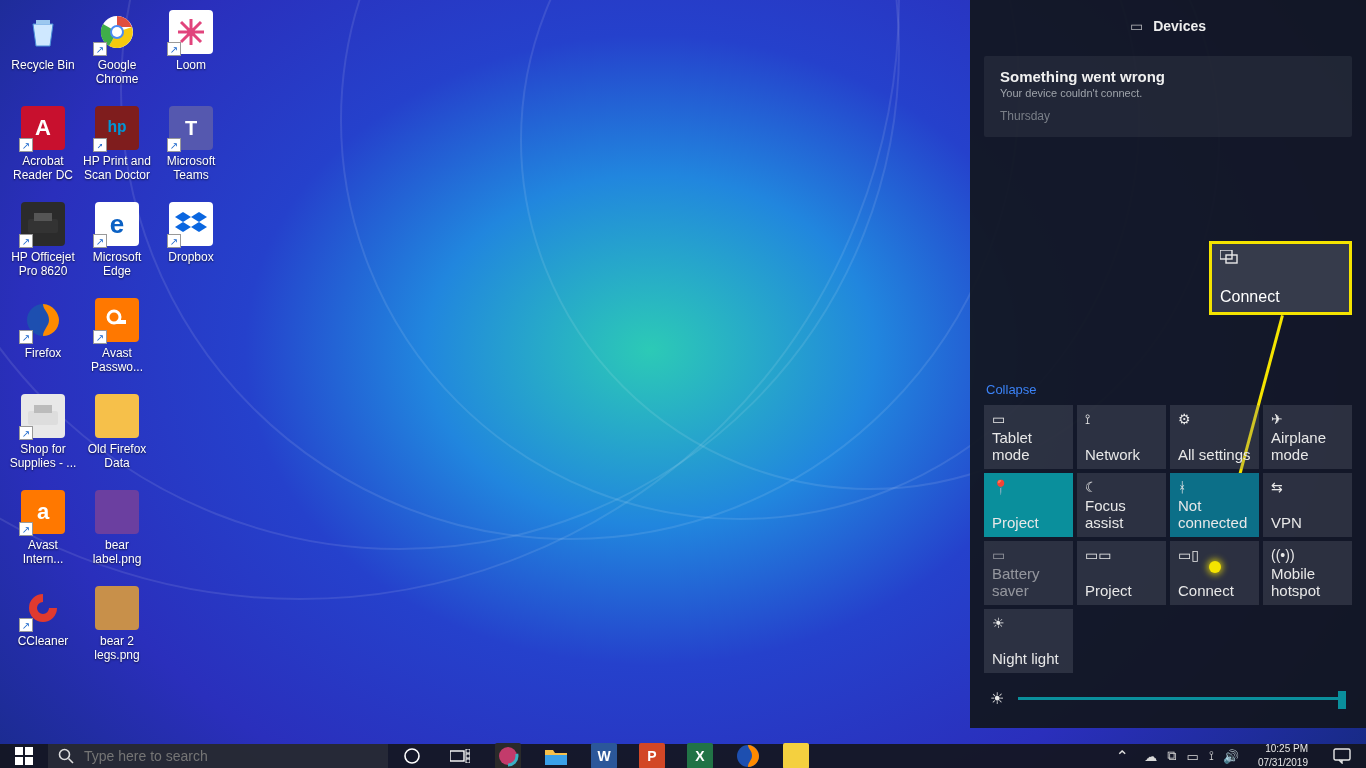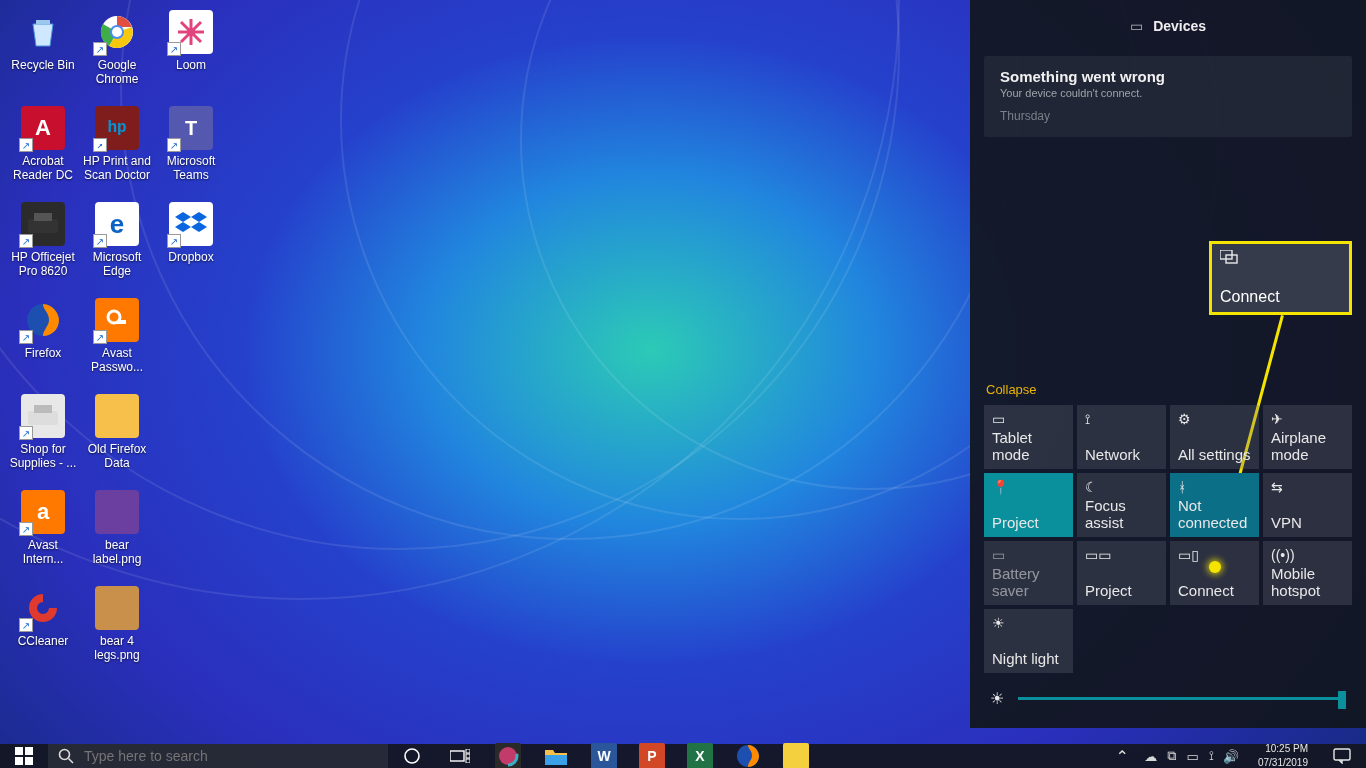--- a/index.html
+++ b/index.html
@@ -30,21 +30,21 @@
   .notif .title { color:#f0f0f0; font-size:15px; font-weight:600; }
   .notif .msg { color:#9ea3aa; font-size:11px; margin-top:2px; }
   .notif .when { color:#7a7f88; font-size:12px; margin-top:10px; }
 
   .spacer { flex:1; position:relative; }
   .callout { position:absolute; right:0; top:96px; width:143px; height:74px; border:3px solid #f5e400; background:rgba(120,126,140,0.35); padding:6px 8px; display:flex; flex-direction:column; justify-content:space-between; }
   .callout .ci { font-size:14px; color:#e8e8e8; }
   .callout .cl { font-size:16px; color:#fff; }
   .callout-line { position:absolute; width:3px; background:#f5e400; transform-origin: top left; }
 
-  .collapse-row { color:#eab308; font-size:13px; margin:0 0 8px 2px; }
+  .collapse-row { color:#3b82f6; font-size:13px; margin:0 0 8px 2px; }
 
   .qa-grid { display:grid; grid-template-columns: repeat(4, 1fr); gap:4px; }
   .qa { height:64px; background:rgba(110,115,128,0.28); padding:6px 8px; display:flex; flex-direction:column; justify-content:space-between; cursor:pointer; position:relative;}
   .qa.on { background:#0a8f9c; }
   .qa.on2 { background:#0c6f88; }
   .qa .qi { color:#e8e8e8; font-size:14px; height:18px; }
   .qa .ql { color:#e8e8e8; font-size:15px; }
   .qa.dim .ql, .qa.dim .qi { opacity:.55; }
   .qa .dot { position:absolute; top:20px; left:50%; width:12px; height:12px; margin-left:-6px; background:#f5e400; border-radius:50%; box-shadow:0 0 6px 2px rgba(245,228,0,.7);}
 
@@ -189,21 +189,21 @@
             </svg>
           </div>
           <div class="lbl">Old Firefox Data</div>
         </div>
         <div class="dicon">
           <div class="glyph" style="background: rgb(107, 63, 160);"></div>
           <div class="lbl">bear label.png</div>
         </div>
         <div class="dicon">
           <div class="glyph" style="background: rgb(200, 144, 74);"></div>
-          <div class="lbl">bear 4 legs.png</div>
+          <div class="lbl">bear 2 legs.png</div>
         </div>
       </div>
     <div class="icol" id="col3">
         <div class="dicon">
           <div class="glyph" style="background: rgb(255, 255, 255);">
             <svg width="30" height="30" viewBox="0 0 30 30">
               <g stroke="#e1447c" stroke-width="3" fill="none">
                 <line x1="15" y1="2" x2="15" y2="28"></line>
                 <line x1="2" y1="15" x2="28" y2="15"></line>
                 <line x1="5" y1="5" x2="25" y2="25"></line>

